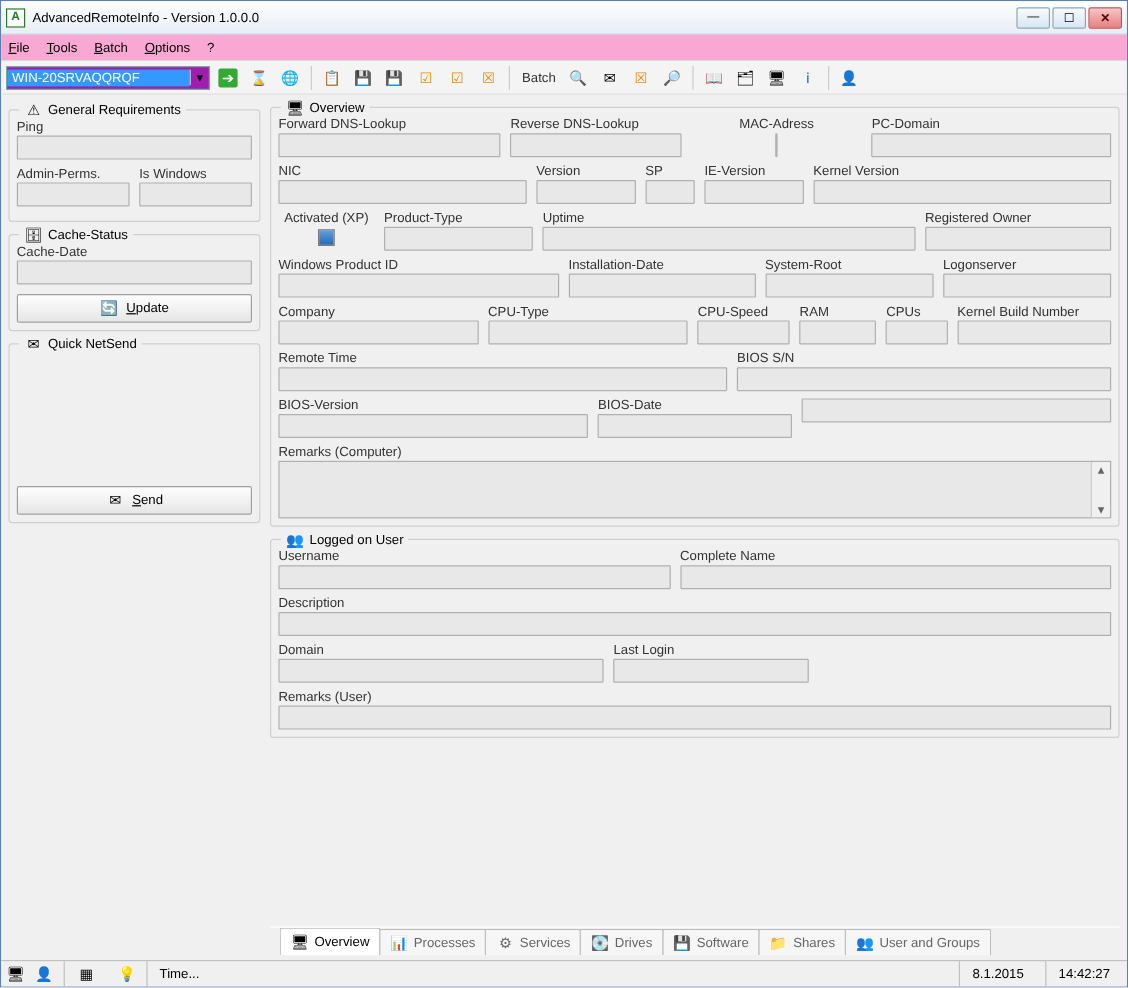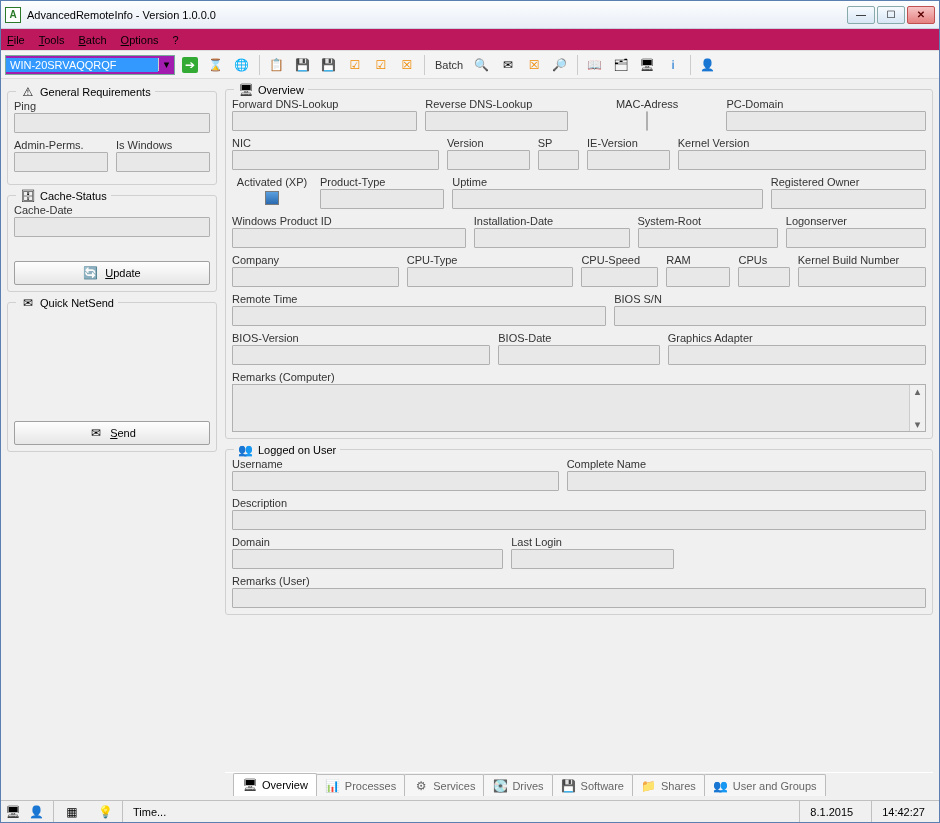--- a/index.html
+++ b/index.html
@@ -4,21 +4,21 @@
 <style>
 * { box-sizing: border-box; margin: 0; padding: 0; font-family: "Segoe UI", Tahoma, sans-serif; font-size: 11px; }
 body { background: #fff; width: 940px; height: 823px; overflow: hidden; }
 .window { width: 940px; height: 823px; border: 1px solid #5a7fb0; background: #f0f0f0; display: flex; flex-direction: column; }
 .titlebar { height: 28px; background: linear-gradient(#fdfefe,#e8eef7); display: flex; align-items: center; padding: 0 4px; border-bottom: 1px solid #c8d0e0; }
 .titlebar .app-icon { width: 16px; height: 16px; background: #fff; border: 1px solid #2a7a2a; color: #2a7a2a; font-weight: bold; font-size: 10px; display: flex; align-items: center; justify-content: center; margin-right: 6px; }
 .titlebar .title { flex: 1; color: #000; }
 .win-btns { display: flex; gap: 2px; }
 .win-btn { width: 28px; height: 18px; border: 1px solid #8aa; background: linear-gradient(#f7fbff,#d8e6f5); border-radius: 2px; display: flex; align-items: center; justify-content: center; font-size: 10px; cursor: pointer; }
 .win-btn.close { background: linear-gradient(#f7c6c6,#e58080); border-color: #c05050; color: #5a0000; font-weight: bold; }
-.menubar { height: 22px; background: #be185d; display: flex; align-items: center; padding: 0 6px; gap: 14px; border-bottom: 1px solid #ddd; }
+.menubar { height: 22px; background: #f9a8d4; display: flex; align-items: center; padding: 0 6px; gap: 14px; border-bottom: 1px solid #ddd; }
 .menubar span { cursor: pointer; }
 .menubar span u { text-decoration: underline; }
 .toolbar { height: 28px; background: #f4f4f4; display: flex; align-items: center; padding: 2px 4px; gap: 4px; border-bottom: 1px solid #ddd; }
 .combo { width: 170px; height: 20px; border: 1px solid #7a9; background: #a21caf; display: flex; align-items: center; }
 .combo .val { flex: 1; background: #3399ff; color: #fff; padding: 1px 4px; font-size: 11px; }
 .combo .dd { width: 16px; text-align: center; border-left: 1px solid #ccc; cursor: pointer; }
 .tb-btn { width: 22px; height: 22px; display: flex; align-items: center; justify-content: center; cursor: pointer; border-radius: 2px; }
 .tb-sep { width: 1px; height: 20px; background: #ccc; margin: 0 2px; }
 .tb-label { padding: 0 4px; color: #333; }
 .content { flex: 1; display: flex; background: #f0f0f0; overflow: hidden; }
@@ -151,21 +151,21 @@
               <label>Is Windows</label>
               <div class="ro-input"></div>
             </div>
         </div>
       </div>
       <div class="group">
         <div class="group-title">
             <span class="ic">🗄</span>
             <span>Cache-Status</span>
           </div>
-        <div class="field" style="margin-bottom:24px;justify-content:center;">
+        <div class="field" style="margin-bottom:8px;justify-content:center;">
             <label>Cache-Date</label>
             <div class="ro-input"></div>
           </div>
         <div class="btn wide">
             <span class="ic" style="color:#3a3;">🔄</span>
             <span><u>U</u>pdate</span>
           </div>
       </div>
       <div class="group" style="height:150px;">
         <div class="group-title">
@@ -302,21 +302,20 @@
         <div class="row">
           <div class="field" style="flex:1.6;">
               <label>BIOS-Version</label>
               <div class="ro-input"></div>
             </div>
           <div class="field" style="flex:1;">
               <label>BIOS-Date</label>
               <div class="ro-input"></div>
             </div>
           <div class="field" style="flex:1.6;">
-              <label>Graphics Adapter</label>
               <div class="ro-input"></div>
             </div>
         </div>
         <div class="field">
             <label>Remarks (Computer)</label>
           <div class="scroll-ta">
               <div class="sb">
                 <span>▴</span>
                 <span>▾</span>
               </div>

